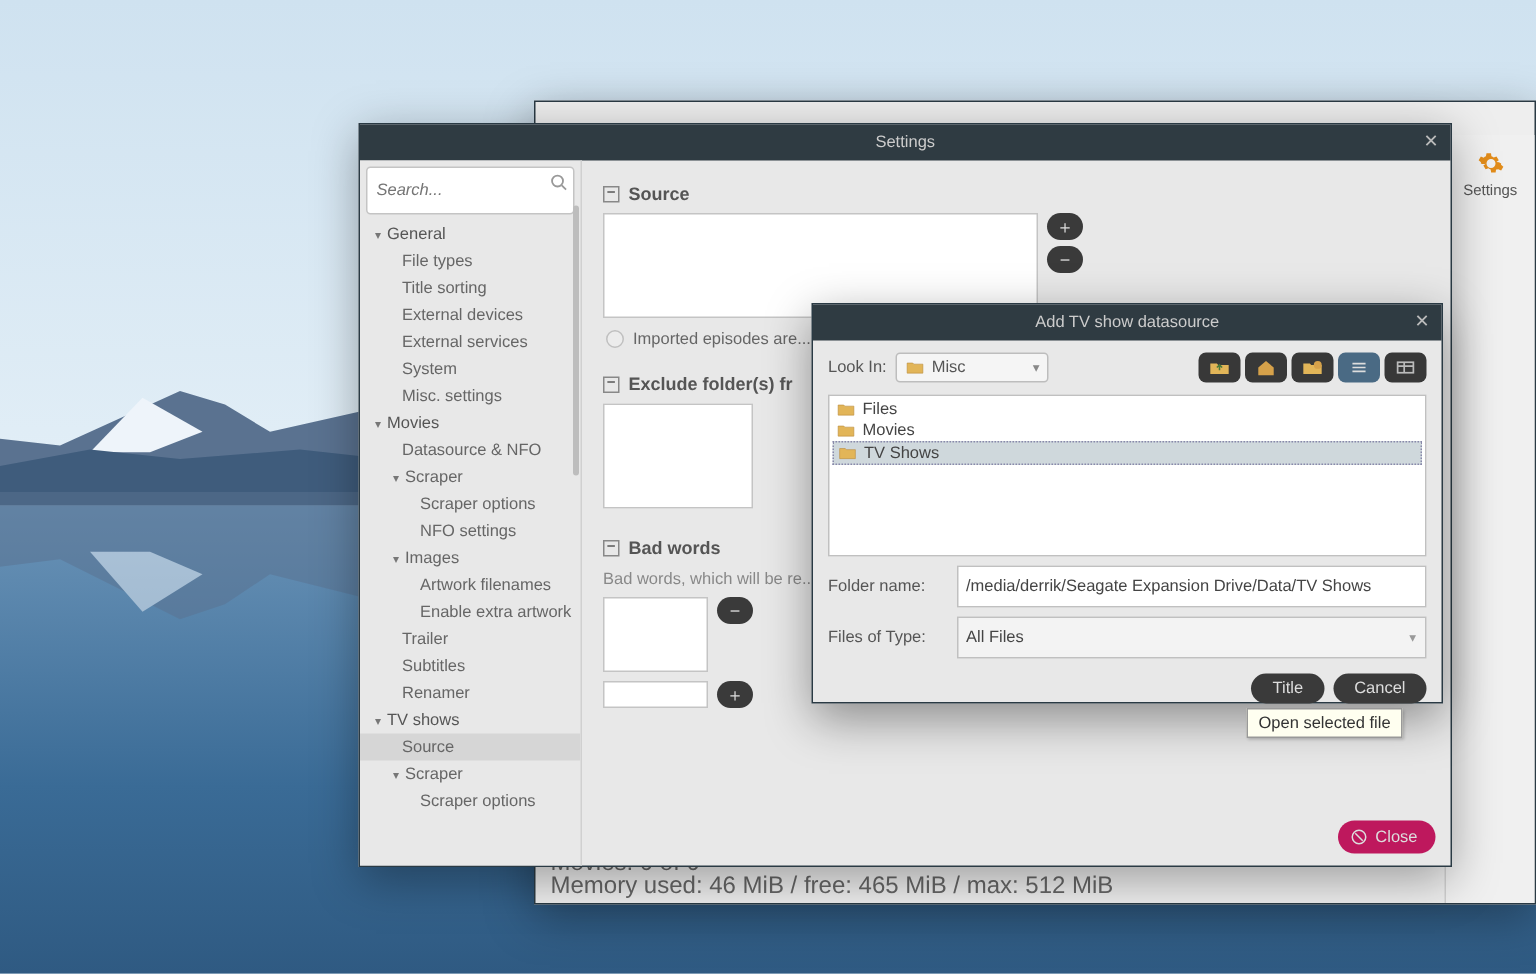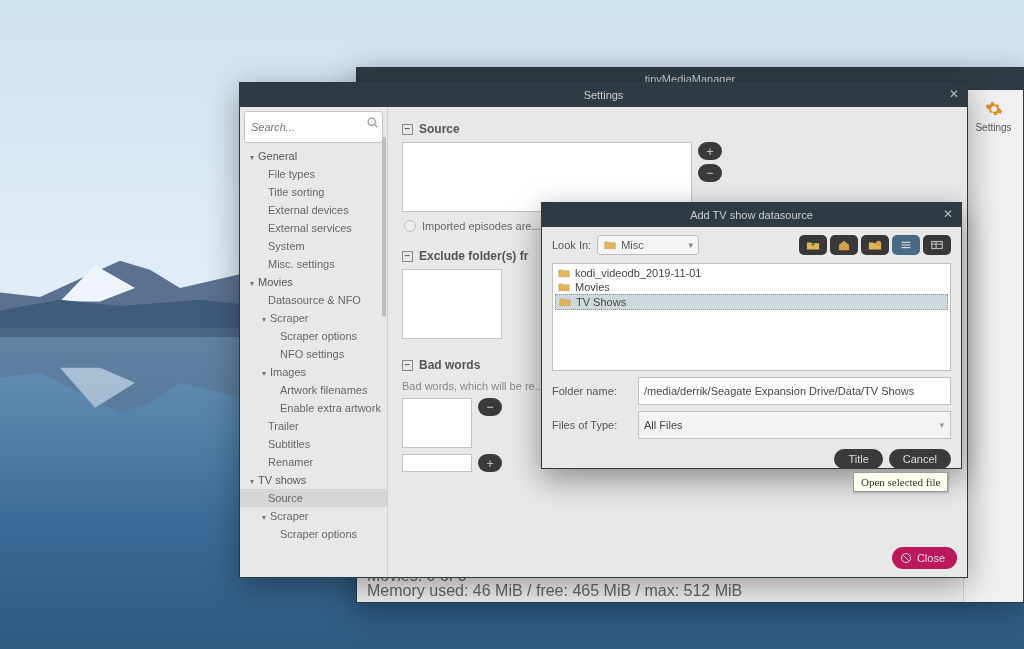--- a/index.html
+++ b/index.html
@@ -66,21 +66,21 @@
 .file-list { margin-top: 8px; height: 108px; background: #fff; border: 1px solid #c0c0c0; overflow: auto; padding: 2px; }
 .file-item { display: flex; align-items: center; gap: 5px; font-size: 11px; color: #444; padding: 1px 3px; cursor: pointer; }
 .file-item.selected { background: #cfd8dc; border: 1px dotted #88a; }
 .form-row { display: flex; align-items: center; gap: 6px; font-size: 11px; color: #555; margin-top: 6px; }
 .form-row label { width: 80px; }
 .form-row input, .form-row .select { flex: 1; height: 28px; border: 1px solid #c0c0c0; background: #fff; padding: 0 5px; font-size: 11px; color: #444; }
 .form-row .select { display: flex; align-items: center; position: relative; background: #f3f3f3; }
 .form-row .select .chev { position: absolute; right: 6px; color: #999; font-size: 9px; }
 .dialog-btns { display: flex; justify-content: flex-end; gap: 6px; margin-top: 10px; }
 .dlg-btn { height: 20px; padding: 0 14px; border-radius: 10px; background: #3a3a3a; color: #ddd; font-size: 11px; border: none; cursor: pointer; }
-.tooltip { position: absolute; left: 853px; top: 472px; background: #fffff0; border: 1px solid #999; padding: 3px 7px; font-size: 11px; color: #333; z-index: 4; box-shadow: 1px 1px 2px rgba(0,0,0,0.2); font-family: Liberation Serif, serif; }
+.tooltip { position: absolute; left: 831px; top: 472px; background: #fffff0; border: 1px solid #999; padding: 3px 7px; font-size: 11px; color: #333; z-index: 4; box-shadow: 1px 1px 2px rgba(0,0,0,0.2); }
 </style>
 </head>
 <body>
 
 <div class="wallpaper">
   <div class="sky"></div>
   <div class="mountains">
     <svg viewBox="0 0 1024 100" preserveAspectRatio="none">
       <polygon points="0,100 0,50 40,55 80,35 120,15 150,25 180,45 240,30 290,50 350,60 1024,80 1024,100" fill="#5a7290"></polygon>
       <polygon points="60,60 95,20 135,45 100,60" fill="#eef4fa"></polygon>
@@ -90,23 +90,20 @@
   <div class="water"></div>
   <div class="water-reflection">
     <svg viewBox="0 0 1024 100" preserveAspectRatio="none">
       <polygon points="0,100 0,50 40,55 80,35 120,15 150,25 180,45 240,30 290,50 350,60 1024,80 1024,100" fill="#5a7290"></polygon>
       <polygon points="60,60 95,20 135,45 100,60" fill="#eef4fa"></polygon>
     </svg>
   </div>
 </div>
 
 <div class="window main-window">
-  <div class="titlebar main-titlebar">
-    <span>tinyMediaManager</span>
-  </div>
   <div class="main-side">
     <div class="settings-icon-btn">
       <span class="gear-glyph">
         <svg viewBox="0 0 24 24" fill="currentColor">
             <path d="M12 8a4 4 0 1 0 0 8 4 4 0 0 0 0-8zm9 4a7 7 0 0 1-.1 1.2l2.1 1.6-2 3.4-2.5-1a7 7 0 0 1-2 .1l-.4 2.7h-4l-.4-2.6a7 7 0 0 1-2-1.2l-2.5 1-2-3.4 2.1-1.6A7 7 0 0 1 3 12a7 7 0 0 1 .1-1.2L1 9.2l2-3.4 2.5 1a7 7 0 0 1 2-1.2L8 2.9h4l.4 2.6a7 7 0 0 1 2 1.2l2.5-1 2 3.4-2.1 1.6A7 7 0 0 1 21 12z"></path>
           </svg>
       </span>
       <span>Settings</span>
     </div>
   </div>
@@ -264,21 +261,21 @@
       </div>
     </div>
 
     <div class="file-list">
       <div class="file-item">
         <span class="folder-glyph">
             <svg viewBox="0 0 16 12">
               <path d="M1 2h5l1 1h8v8H1z" fill="#e2b558" stroke="#b8893a" stroke-width="0.5"></path>
             </svg>
           </span>
-        <span>kodi_videodb_2019-11-01</span>
+        <span>Files</span>
       </div>
       <div class="file-item">
         <span class="folder-glyph">
             <svg viewBox="0 0 16 12">
               <path d="M1 2h5l1 1h8v8H1z" fill="#e2b558" stroke="#b8893a" stroke-width="0.5"></path>
             </svg>
           </span>
         <span>Movies</span>
       </div>
       <div class="file-item selected">

